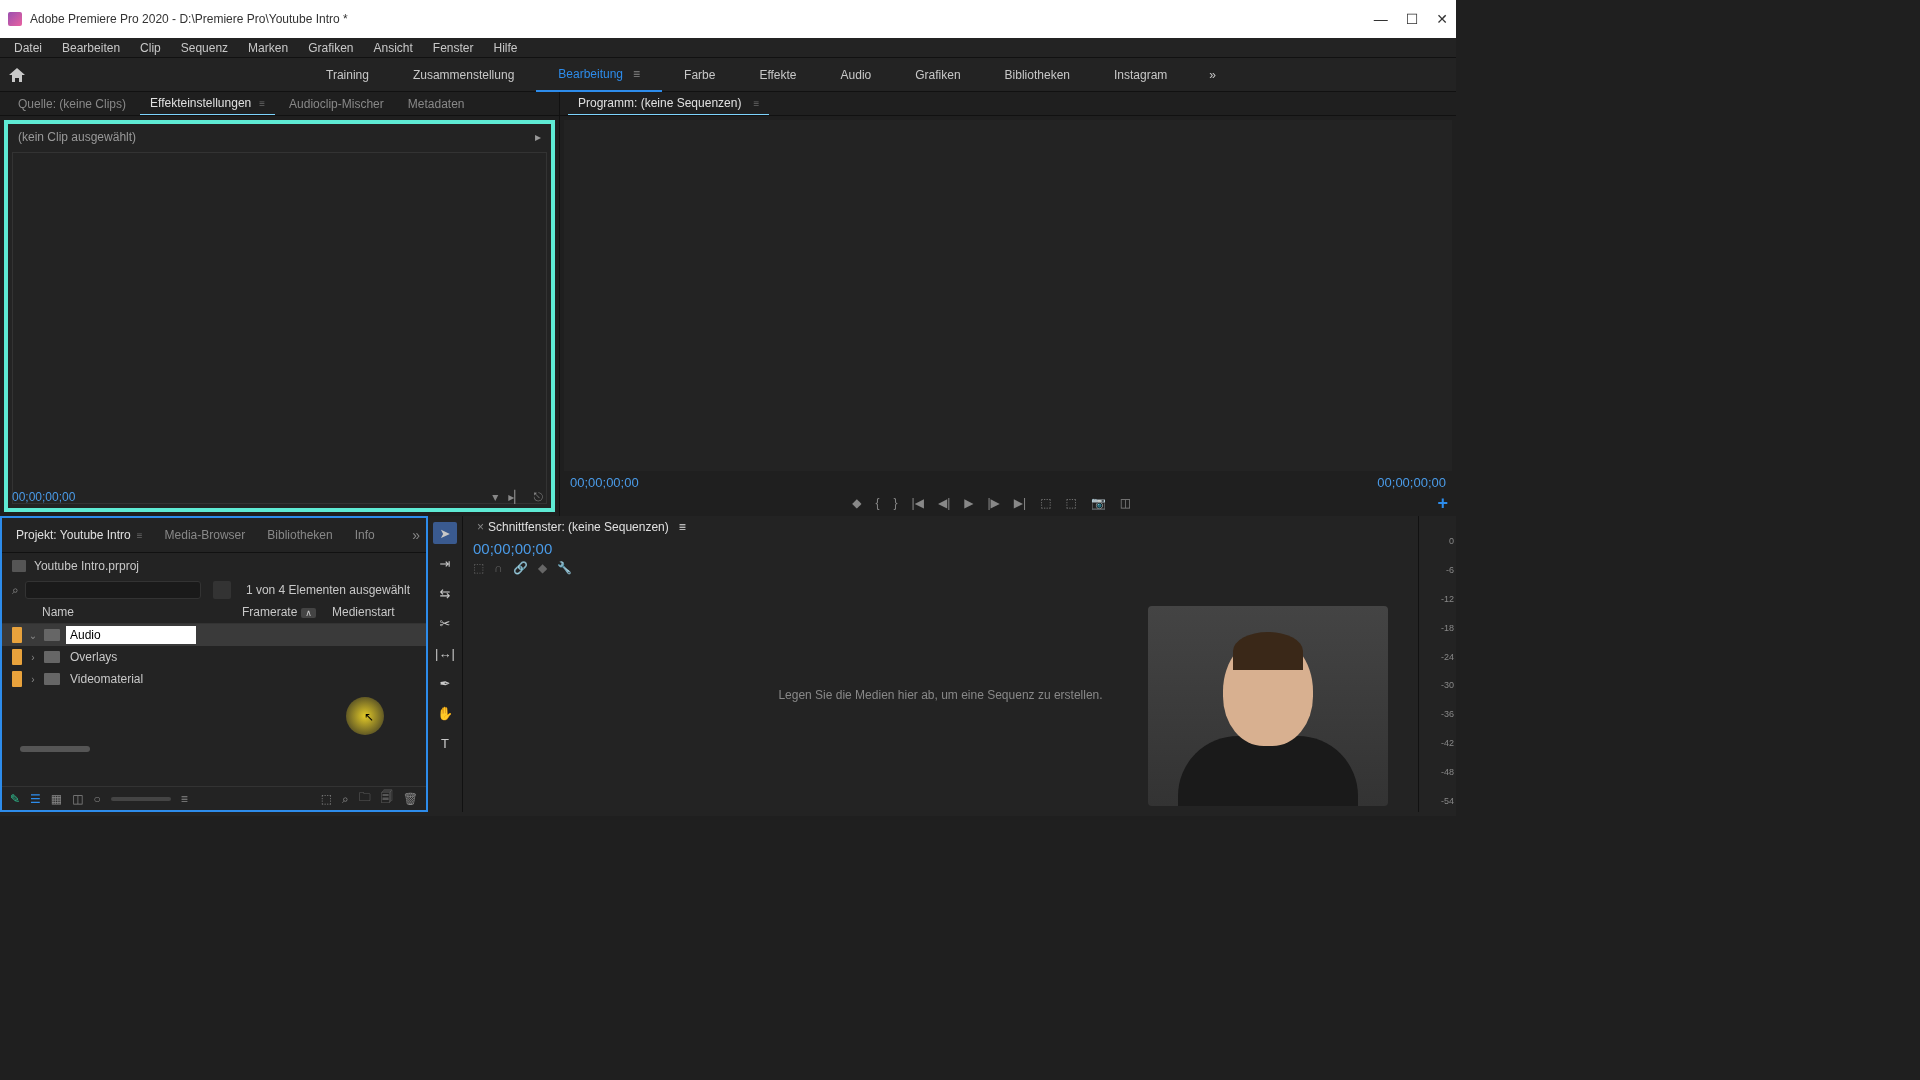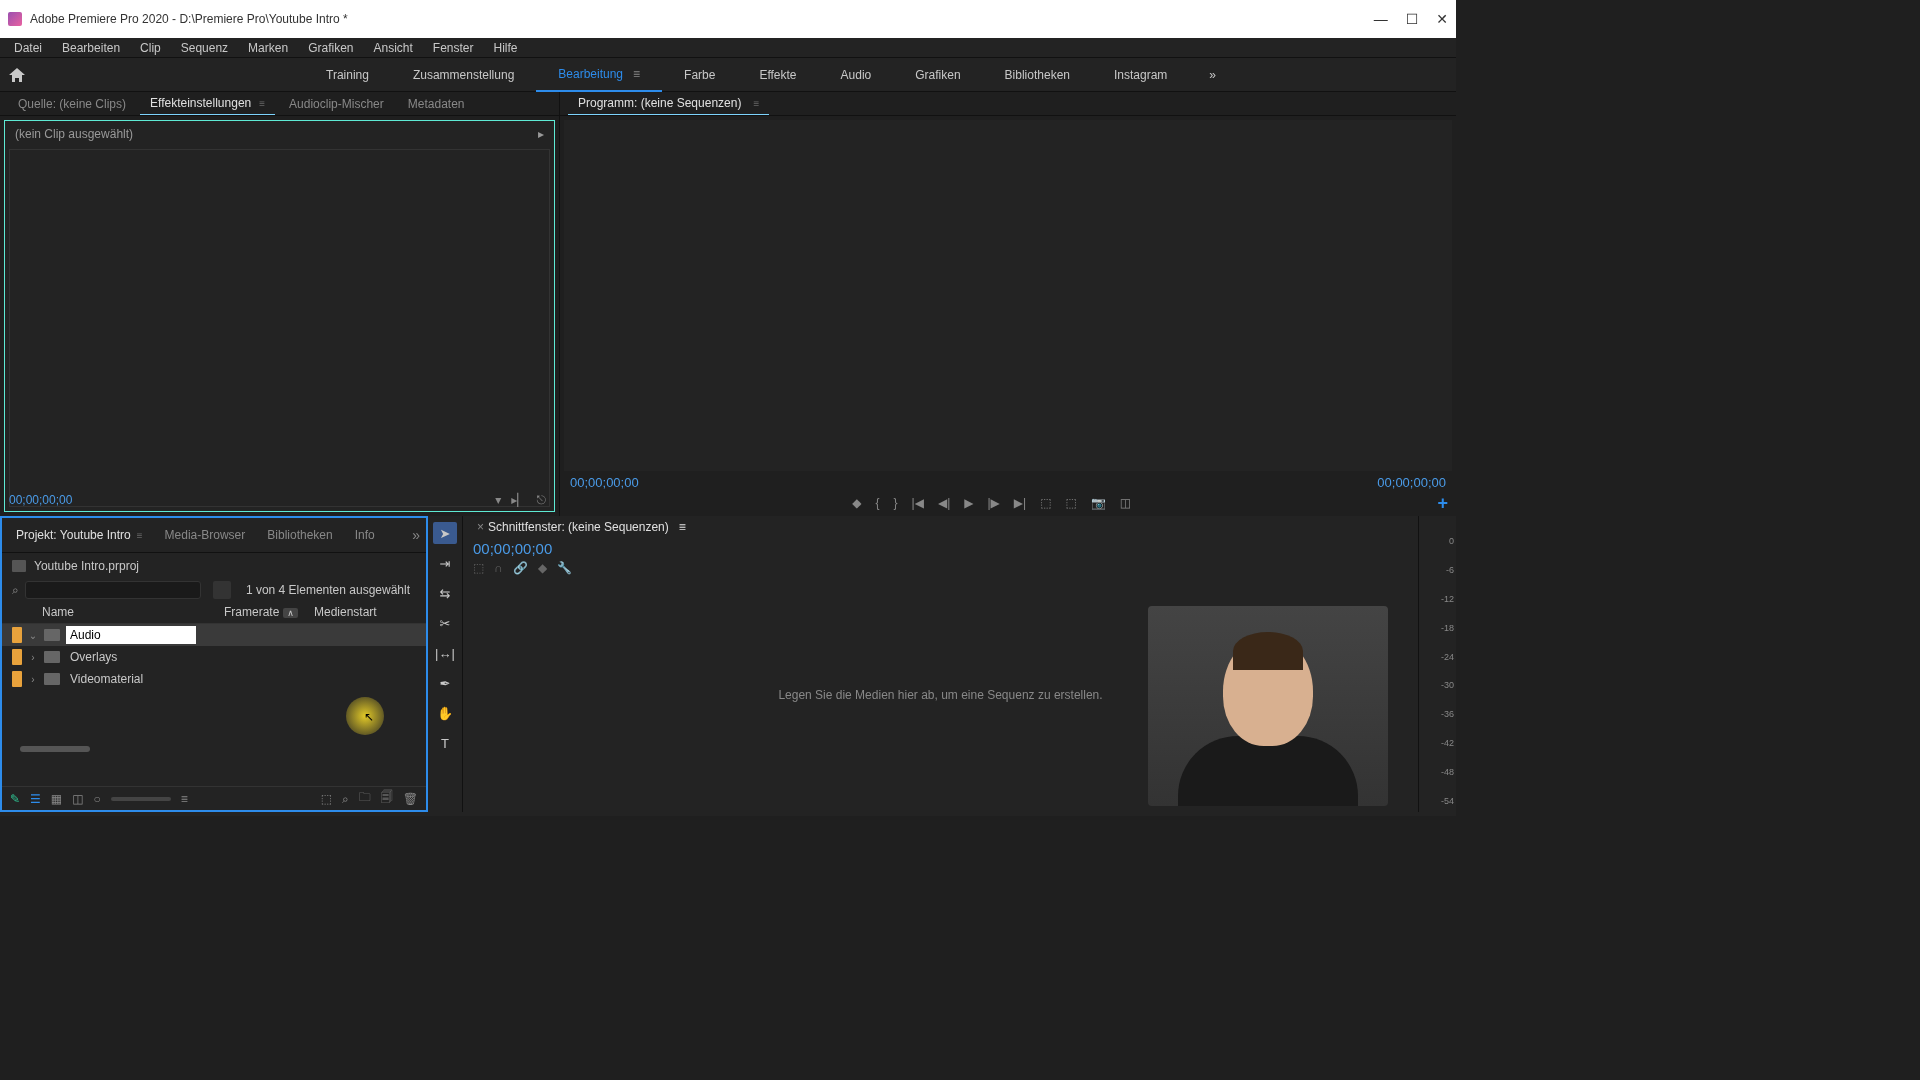--- a/index.html
+++ b/index.html
@@ -28,21 +28,21 @@
 
 .upper { display: flex; height: 424px; background: #1f1f1f; }
 .source-panel { width: 560px; border-right: 1px solid #111; display: flex; flex-direction: column; }
 .program-panel { flex: 1; display: flex; flex-direction: column; }
 
 .panel-tabs { height: 24px; display: flex; align-items: center; padding: 0 8px; gap: 4px; border-bottom: 1px solid #111; }
 .panel-tab { padding: 4px 10px; font-size: 12px; cursor: pointer; color: #888; }
 .panel-tab.active { color: #e0e0e0; border-bottom: 1px solid #7dd3fc; }
 .panel-tab .burger { margin-left: 8px; color: #666; font-size: 10px; }
 
-.source-content { flex: 1; position: relative; background: #232323; margin: 4px; border: 1px solid #5eead4; }
+.source-content { flex: 1; position: relative; background: #232323; margin: 4px; border: 4px solid #5eead4; }
 .clip-label { padding: 6px 10px; font-size: 12px; color: #999; display: flex; justify-content: space-between; }
 .clip-label .arrow { color: #999; }
 .source-timecode { position: absolute; bottom: 4px; left: 4px; color: #4a9be8; font-size: 12px; }
 .source-tools { position: absolute; bottom: 4px; right: 8px; display: flex; gap: 10px; color: #888; }
 
 .program-content { flex: 1; background: #232323; margin: 4px; position: relative; }
 .program-timecodes { display: flex; justify-content: space-between; padding: 0 10px; color: #4a9be8; font-size: 13px; }
 .program-controls { height: 26px; display: flex; align-items: center; justify-content: center; gap: 14px; color: #888; padding-right: 8px; }
 .program-controls .spacer { flex: 1; }
 .pc-btn { font-size: 12px; cursor: pointer; }
@@ -60,21 +60,21 @@
 
 .proj-name { padding: 6px 10px; display: flex; align-items: center; gap: 8px; text-align: center; }
 .proj-name .bin-icon { width: 14px; height: 12px; background: #555; border-radius: 1px; }
 
 .proj-search-row { display: flex; align-items: center; padding: 2px 10px; gap: 6px; }
 .search-icon { font-size: 12px; color: #888; }
 .search-box { width: 176px; height: 18px; background: #1a1a1a; border: 1px solid #333; border-radius: 3px; }
 .funnel-icon { width: 18px; height: 18px; background: #333; border-radius: 2px; margin-left: 6px; }
 .sel-count { margin-left: auto; padding-right: 6px; font-size: 12px; }
 
-.proj-headers { display: flex; padding: 4px 22px 4px 40px; font-size: 12px; border-bottom: 1px solid #333; }
+.proj-headers { display: flex; padding: 4px 4px 4px 40px; font-size: 12px; border-bottom: 1px solid #333; }
 .ph-name { flex: 1; }
 .ph-fr { width: 90px; }
 .ph-ms { width: 90px; }
 .sort-arrow { margin-left: 4px; background: #444; padding: 0 4px; border-radius: 2px; font-size: 9px; }
 
 .proj-list { flex: 1; overflow: hidden; }
 .proj-row { display: flex; align-items: center; height: 22px; padding: 0 10px; gap: 6px; }
 .proj-row .tag { width: 10px; height: 16px; border-radius: 1px; }
 .tag.orange { background: #e8a23c; }
 .tag.green { background: #2fc896; }

